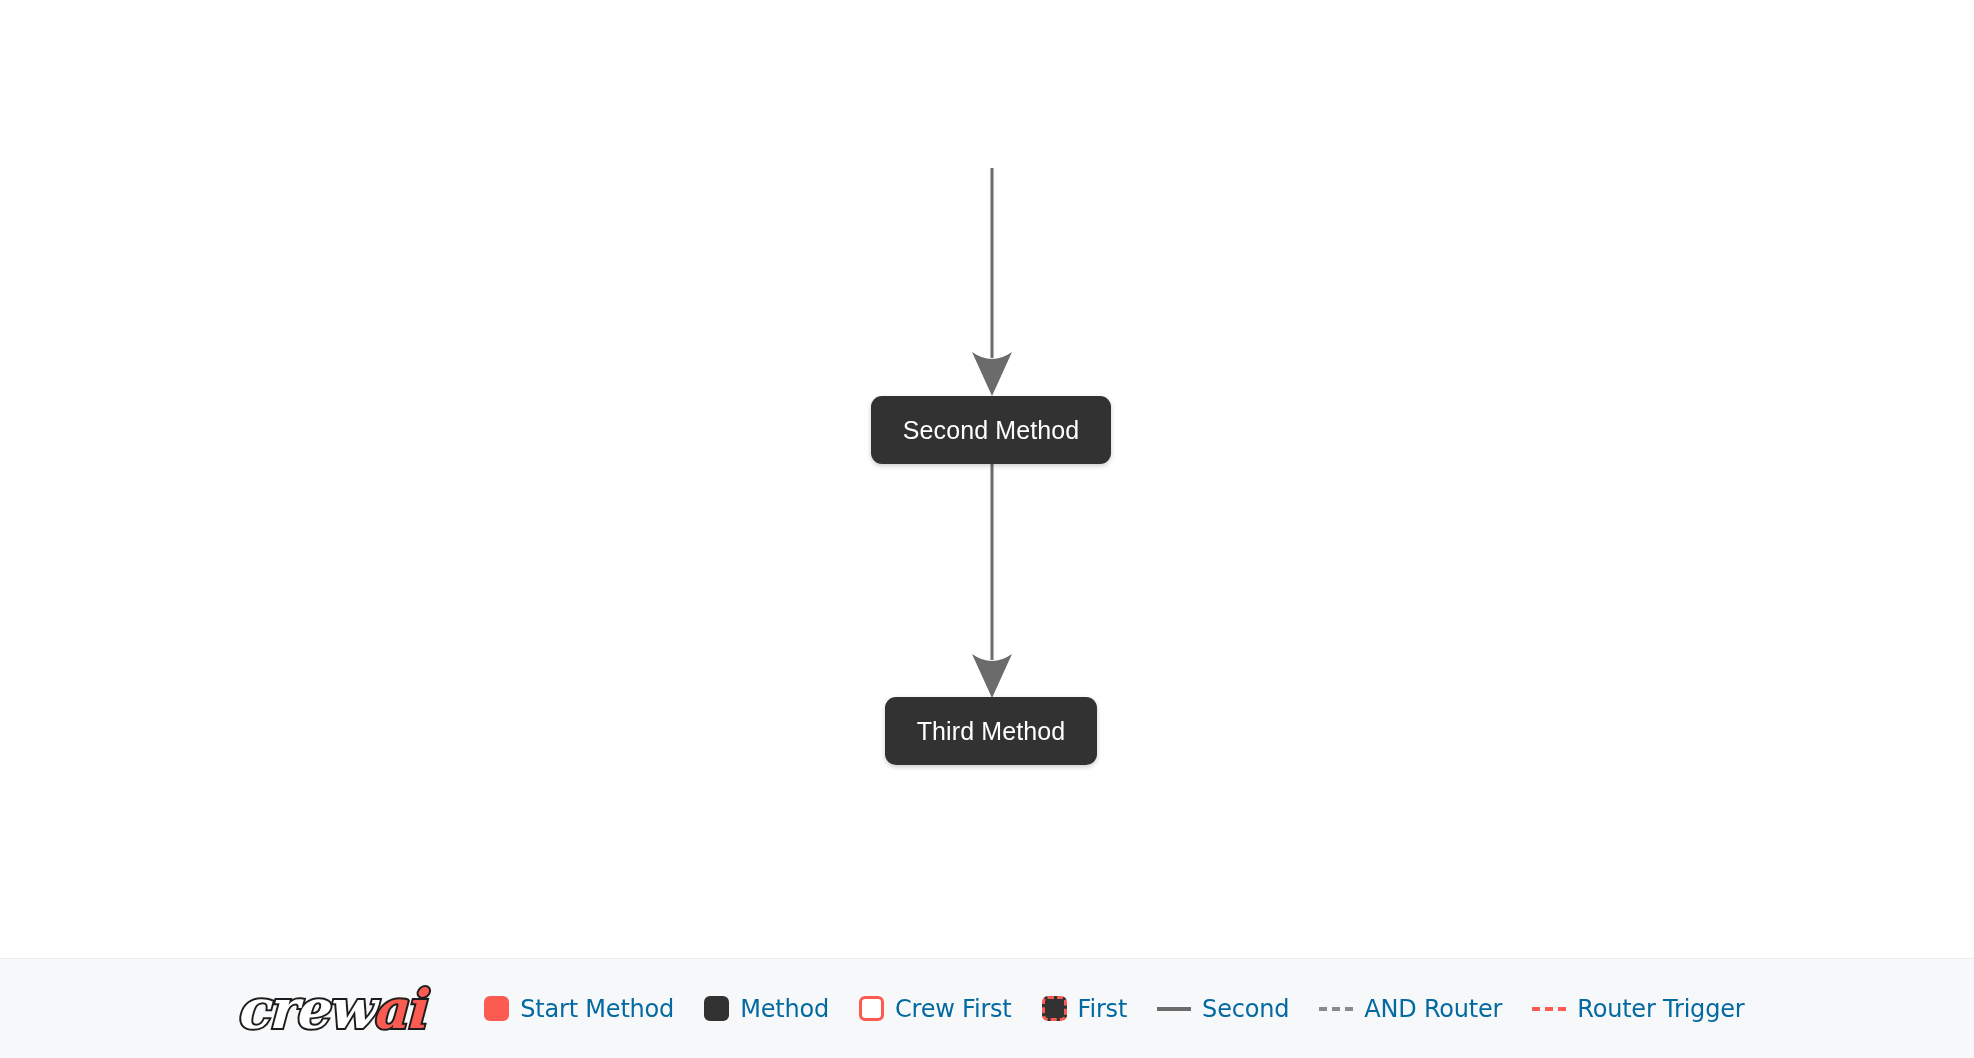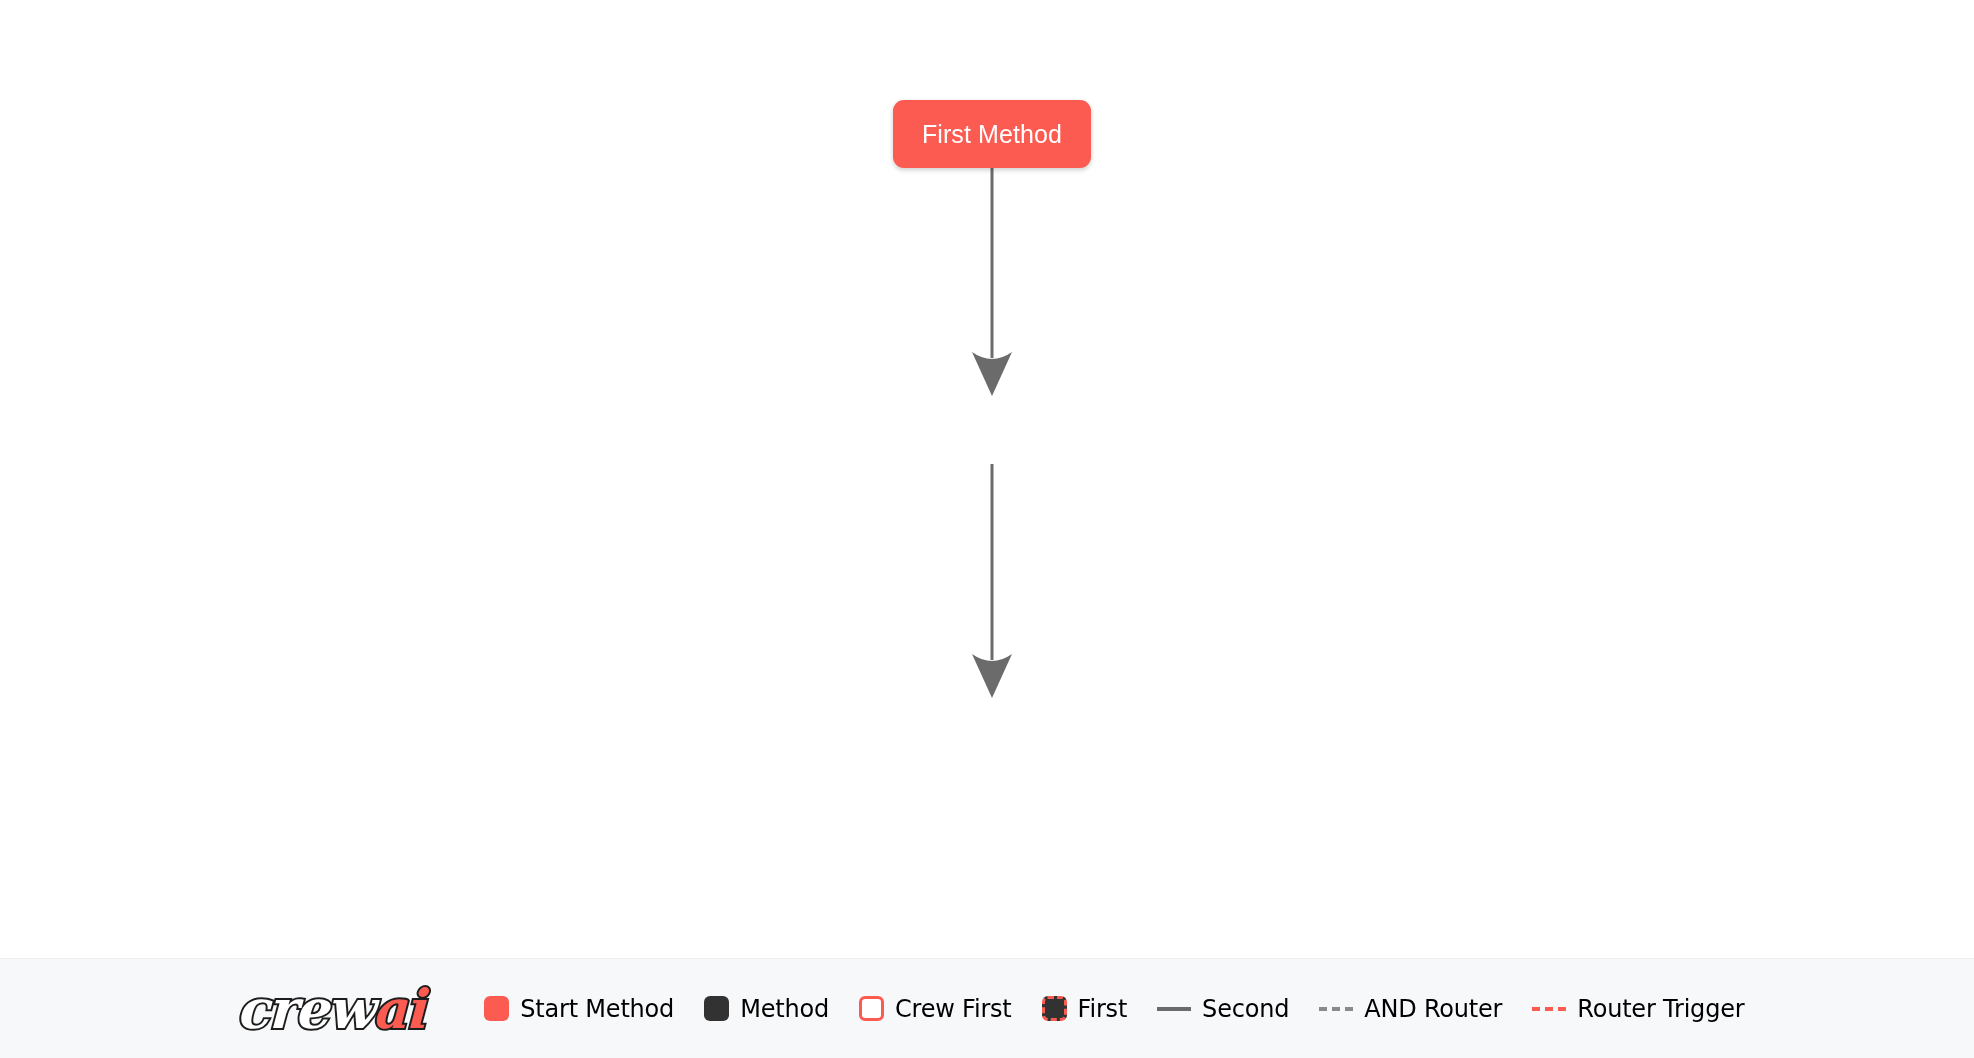--- a/index.html
+++ b/index.html
@@ -122,21 +122,21 @@
   .legend-item {
     display: flex;
     align-items: center;
     gap: 11px;
     white-space: nowrap;
   }
 
   .legend-label {
     font-family: "DejaVu Sans", sans-serif;
     font-size: 24px;
-    color: #000000;
+    color: #0369a1;
     letter-spacing: -0.2px;
   }
 
   .swatch {
     display: inline-block;
     width: 25px;
     height: 25px;
     box-sizing: border-box;
     border-radius: 6px;
   }
@@ -170,25 +170,28 @@
         <line x1="992" y1="168" x2="992" y2="358" stroke="#6b6b6b" stroke-width="3"></line>
         <path d="M 992 396 L 972 352 Q 992 366 1012 352 Z" fill="#6b6b6b"></path>
       </g>
 
       <g>
         <line x1="992" y1="464" x2="992" y2="660" stroke="#6b6b6b" stroke-width="3"></line>
         <path d="M 992 698 L 972 654 Q 992 668 1012 654 Z" fill="#6b6b6b"></path>
       </g>
     </svg>
 
-    <div id="node-first" class="flow-node node-start">
-      <span>First Method</span>
+
+    <div id="node-second" class="flow-node node-method">
+      <span>Second Method</span>
     </div>
 
-
+    <div id="node-third" class="flow-node node-method">
+      <span>Third Method</span>
+    </div>
 
   </div>
 
   <div id="legend">
     <div id="legend-inner">
 
       <div id="brand-logo">
         <span class="brand-crew">crew</span>
           <span class="brand-ai">ai</span>
       </div>

